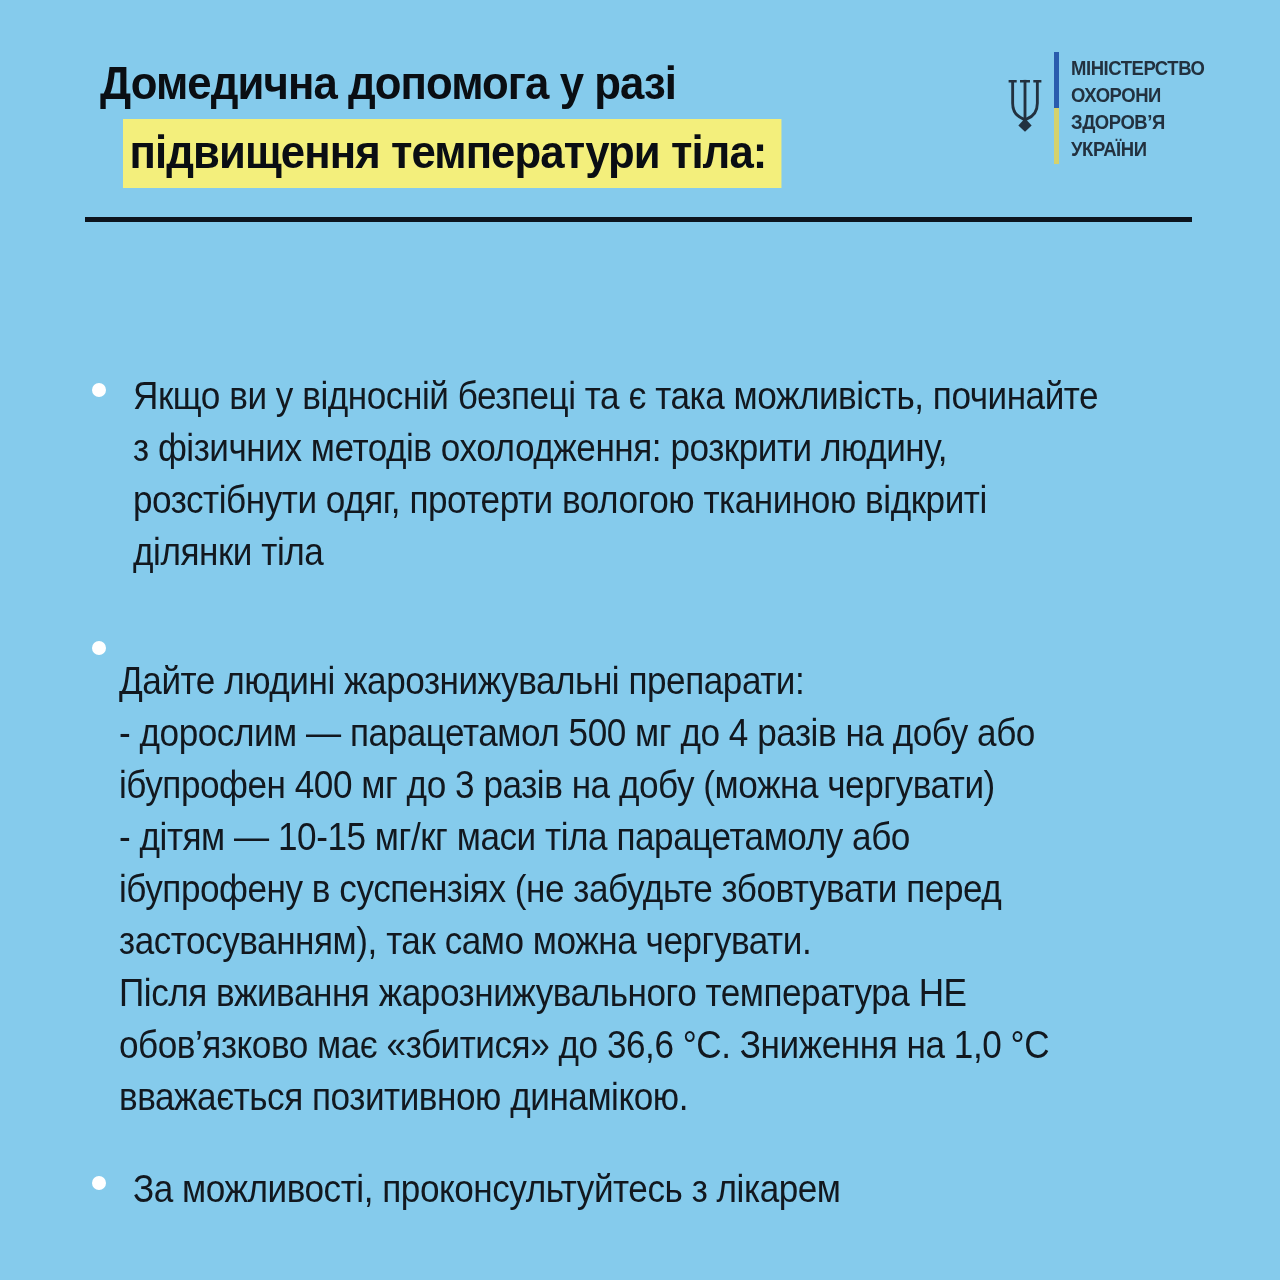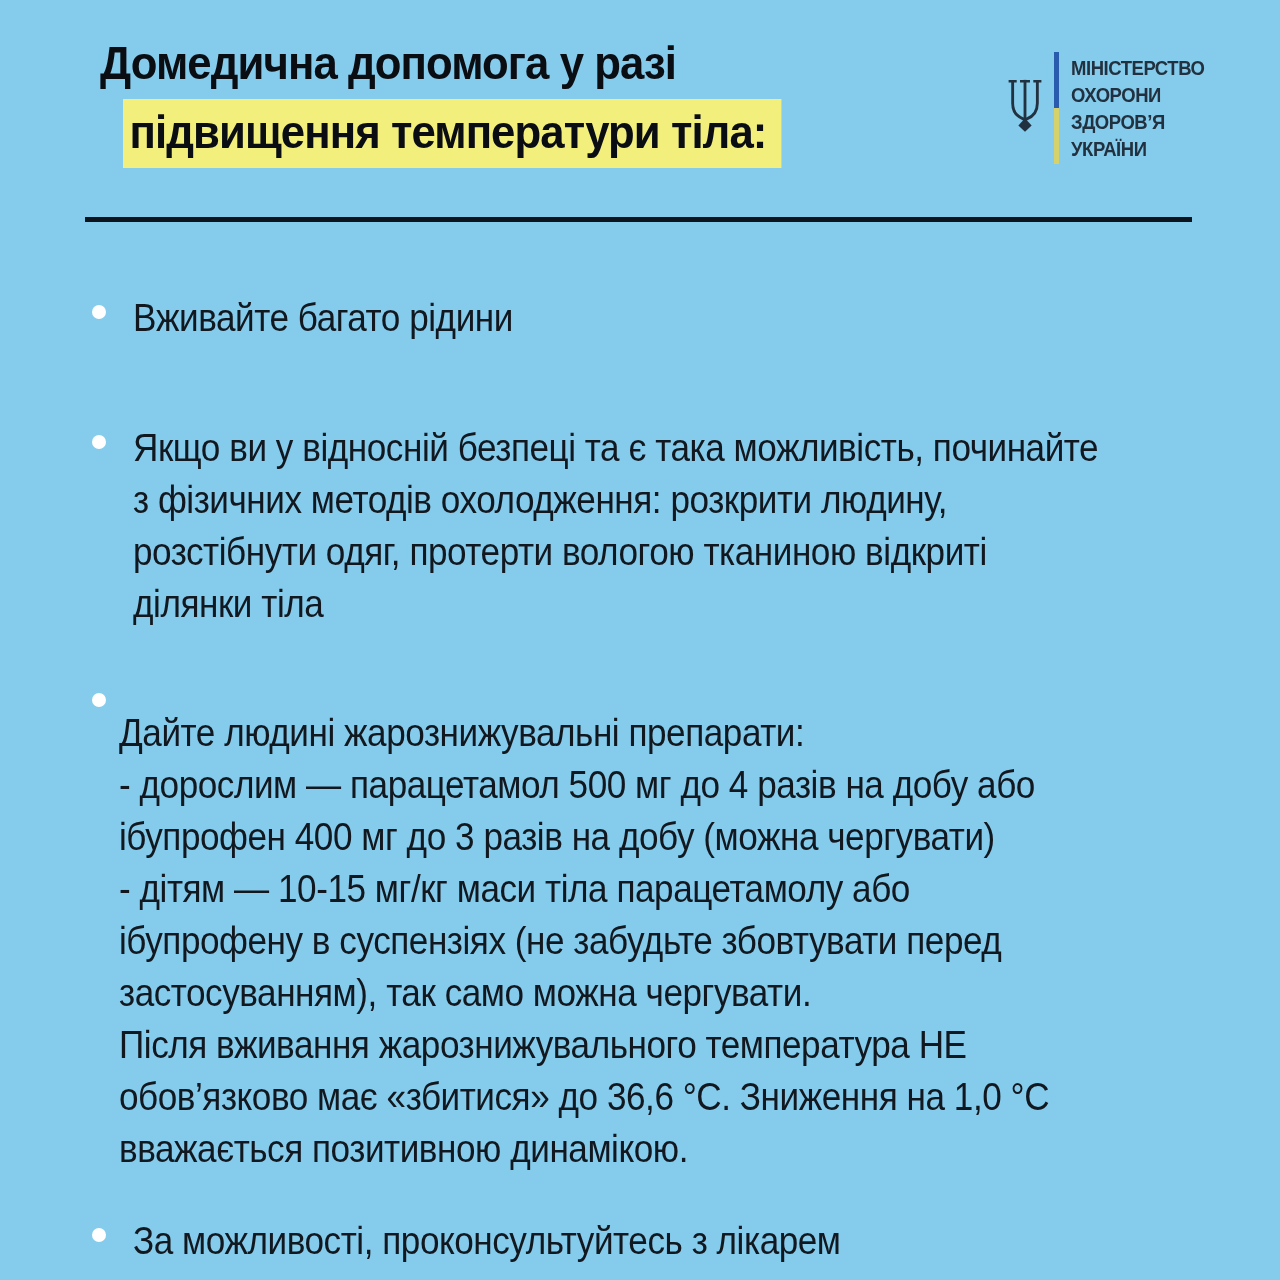--- a/index.html
+++ b/index.html
@@ -8,21 +8,21 @@
     background: #85CBEC;
     position: relative;
     overflow: hidden;
     font-family: "Liberation Sans", sans-serif;
     color: #0E141B;
   }
 
   
   .title-block {
     position: absolute;
-    left: 100px; top: 32px;
+    left: 100px; top: 52px;
   }
   .title-line1 {
     font-size: 47px;
     font-weight: bold;
     letter-spacing: -1px;
     color: #0A0E13;
     white-space: nowrap;
     transform: scaleX(0.93);
     transform-origin: left top;
     line-height: 62px;
@@ -132,24 +132,20 @@
   <div class="logo-text">МІНІСТЕРСТВО
 ОХОРОНИ
 ЗДОРОВ’Я
 УКРАЇНИ</div>
 </div>
 
 <div class="title-rule"></div>
 
 <div class="content">
 
-  <div class="bullet">
-    <div class="dot"></div>
-    <div class="btext">Вживайте багато рідини</div>
-  </div>
 
   <div class="bullet gap-b2">
     <div class="dot"></div>
     <div class="btext">Якщо ви у відносній безпеці та є така можливість, починайте
 з фізичних методів охолодження: розкрити людину,
 розстібнути одяг, протерти вологою тканиною відкриті
 ділянки тіла</div>
   </div>
 
   <div class="bullet gap-b3">

